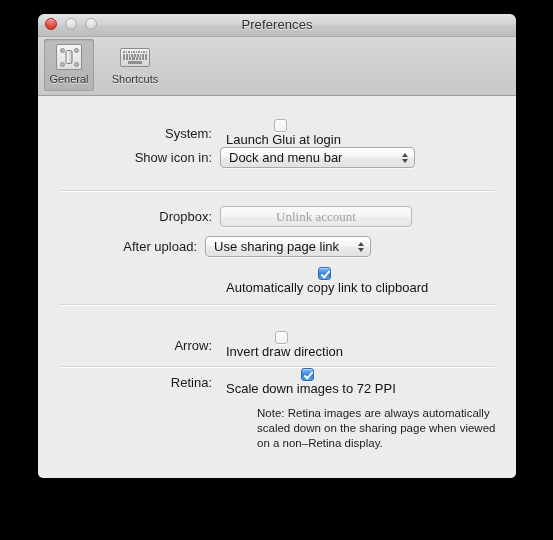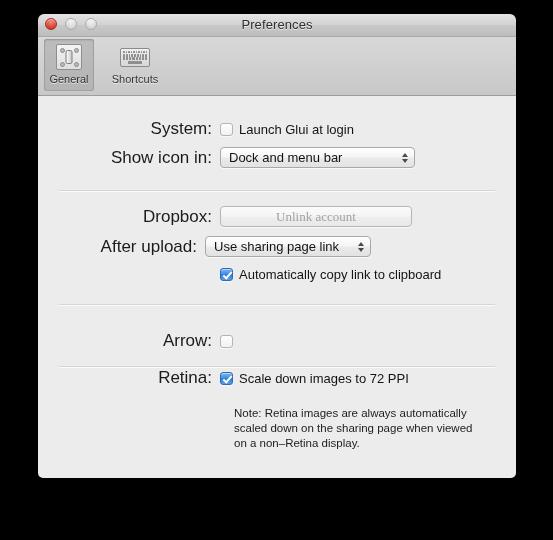--- a/index.html
+++ b/index.html
@@ -118,31 +118,32 @@
 
   .row {
     position: absolute;
     display: flex;
     align-items: center;
   }
   .row-label {
     width: 110px;
     text-align: right;
     padding-right: 8px;
-    font-size: 17px;
+    font-size: 13px;
     color: #1b1b1b;
     box-sizing: border-box;
     white-space: nowrap;
   }
 
   
   .cb-wrap {
     display: flex;
     align-items: center;
     cursor: default;
+    flex-direction: column;
   }
   .checkbox {
     width: 13px;
     height: 13px;
     border-radius: 3px;
     box-sizing: border-box;
     flex: none;
     position: relative;
   }
   .checkbox.off {
@@ -425,33 +426,34 @@
         <div class="cb-text">Automatically copy link to clipboard</div>
       </div>
     </div>
 
     <div class="sep" style="top:208px;"></div>
 
     <div class="row" style="left:72px; top:235px;">
       <div class="row-label">Arrow:</div>
       <div class="cb-wrap">
         <div class="checkbox off"></div>
+        <div class="cb-text">Invert draw direction</div>
       </div>
     </div>
 
     <div class="sep" style="top:270px;"></div>
 
     <div class="row" style="left:72px; top:272px;">
       <div class="row-label">Retina:</div>
       <div class="cb-wrap">
         <div class="checkbox on"></div>
         <div class="cb-text">Scale down images to 72 PPI</div>
       </div>
     </div>
 
-    <div class="note" style="left:196px; top:310px;">
+    <div class="note" style="left:219px; top:310px;">
       <div>Note: Retina images are always automatically</div>
       <div>scaled down on the sharing page when viewed</div>
       <div>on a non–Retina display.</div>
     </div>
 
   </div>
 </div>
 
 </body></html>

